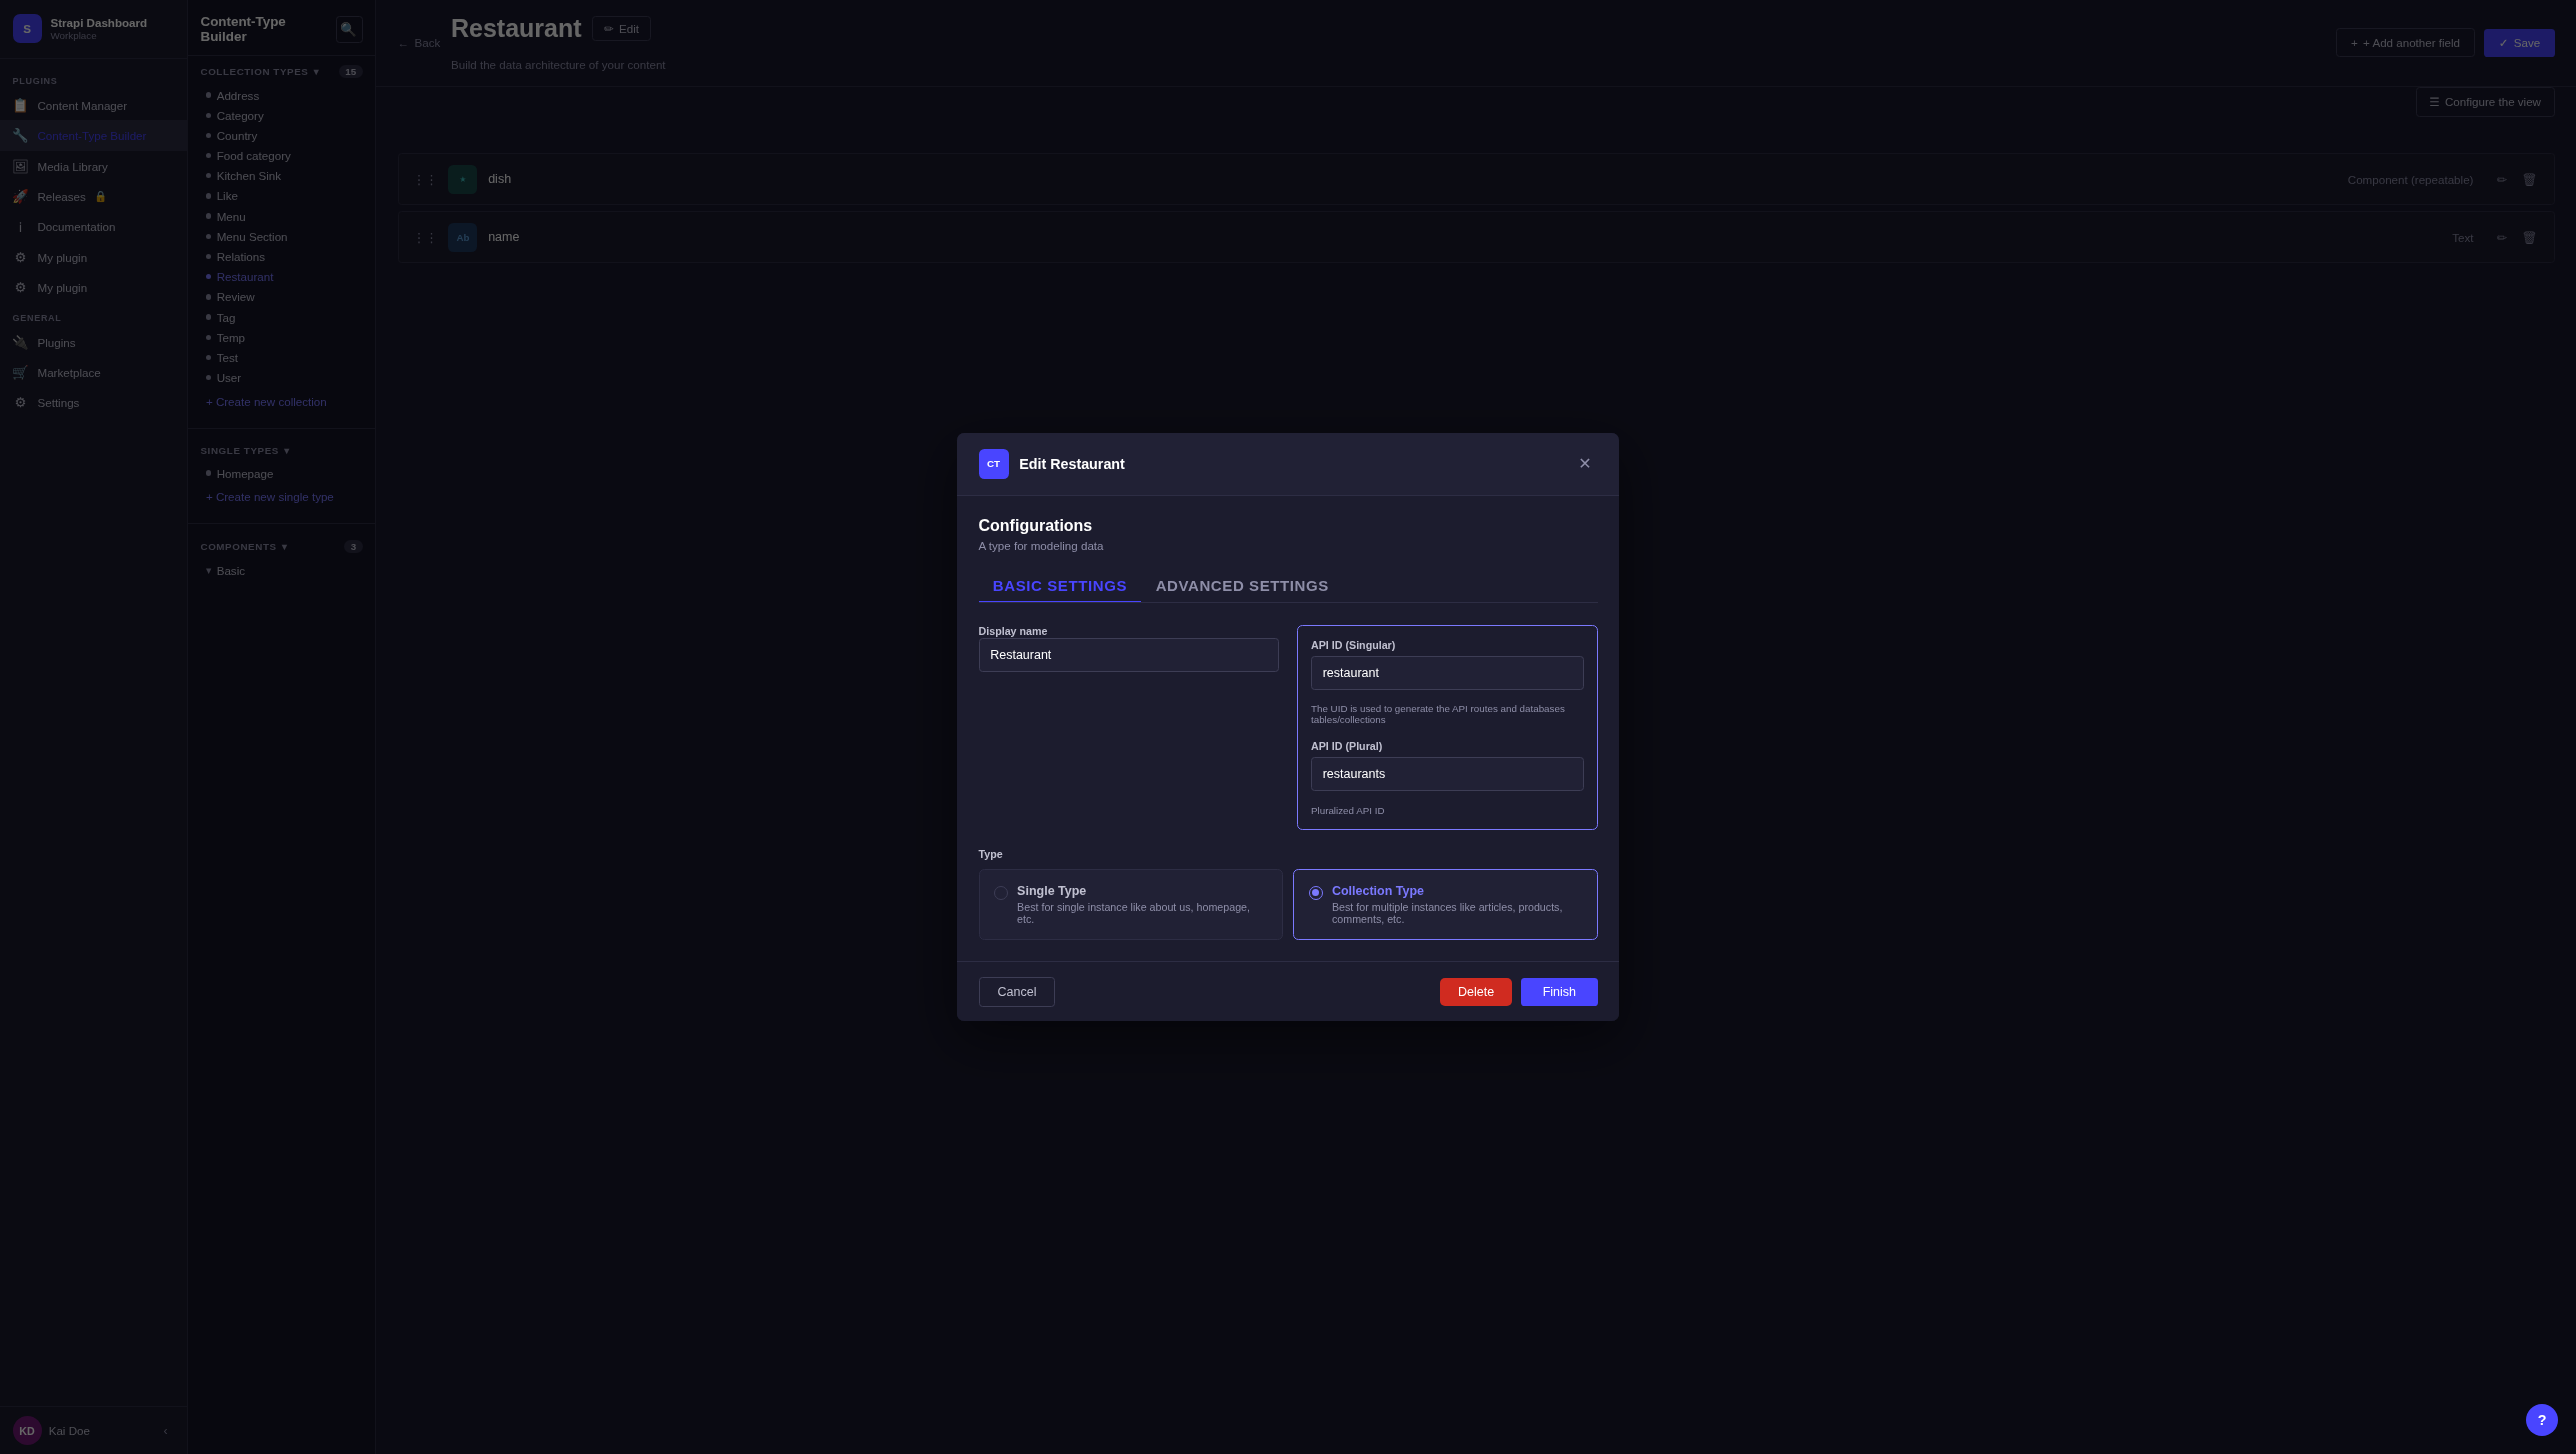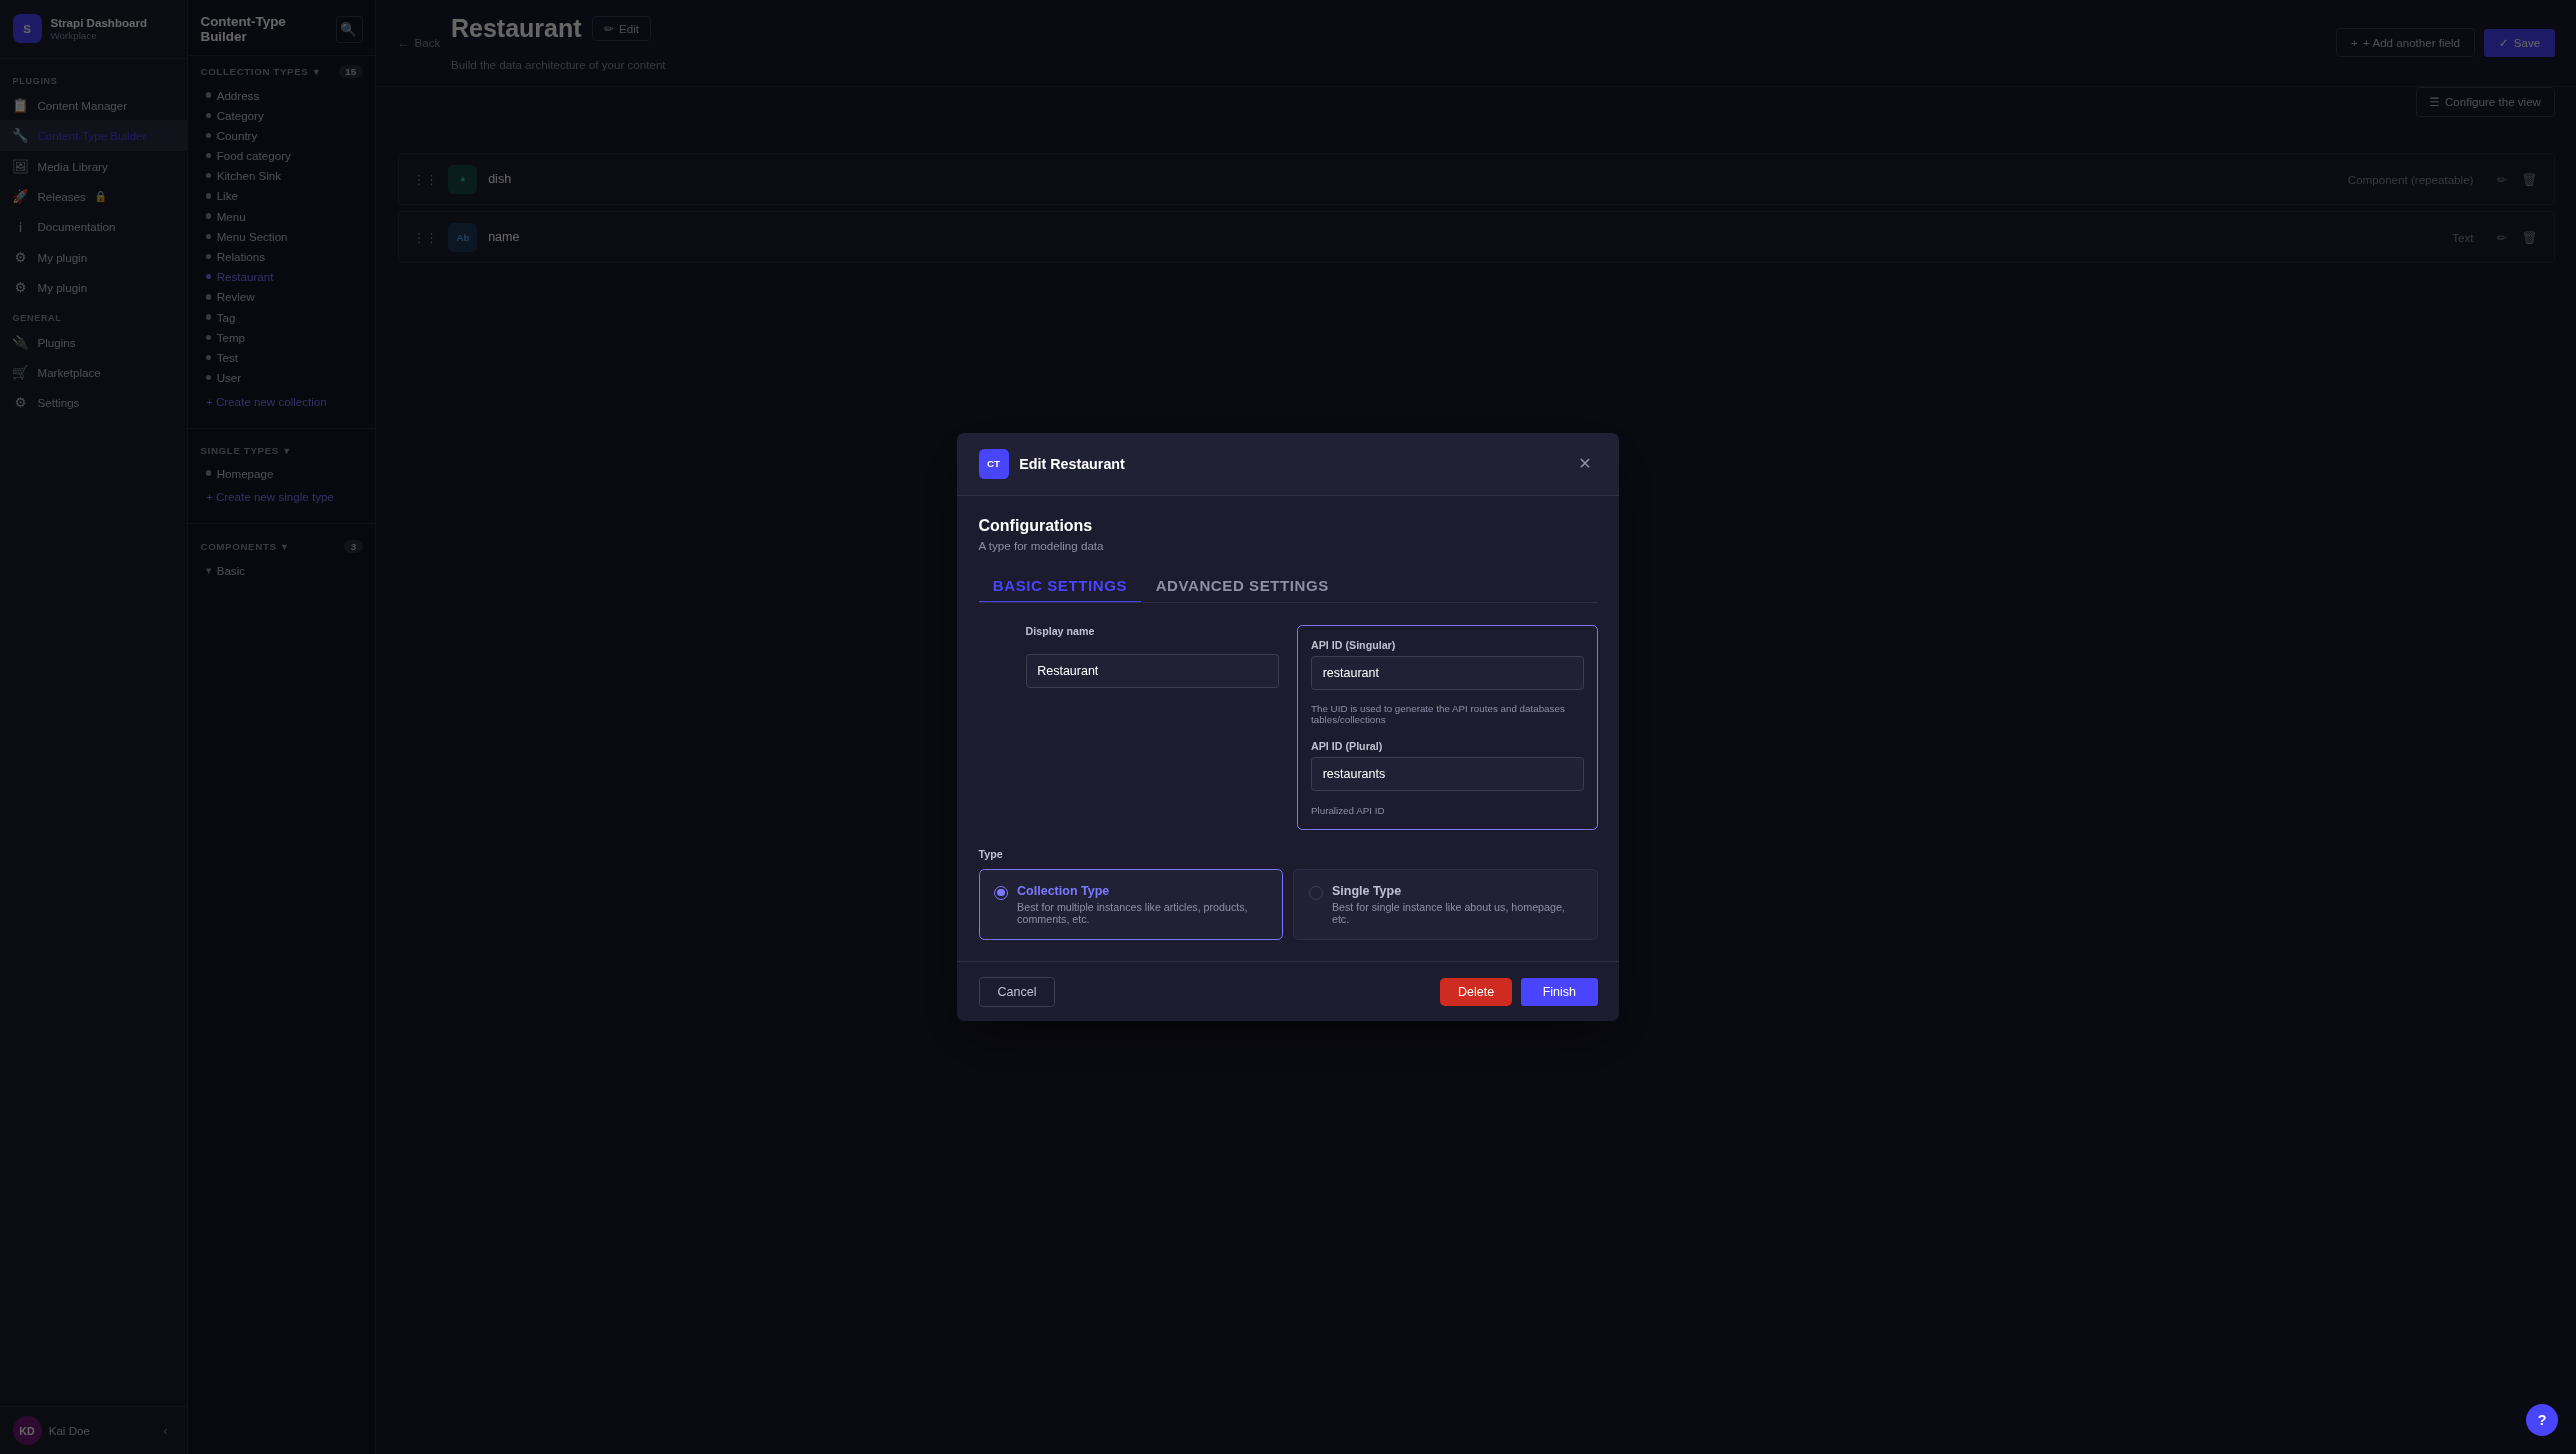--- a/index.html
+++ b/index.html
@@ -71,21 +71,21 @@
     .modal-ct-badge { width: 30px; height: 30px; background: #4945ff; border-radius: 5.4px; display: flex; align-items: center; justify-content: center; font-size: 9.8px; font-weight: 700; color: #fff; }
     .modal-title { font-size: 14.3px; font-weight: 600; color: #fff; }
     .modal-close { background: transparent; border: none; color: #8e8ea8; cursor: pointer; font-size: 16px; width: 25px; height: 25px; display: flex; align-items: center; justify-content: center; }
     .modal-body { padding: 21.5px; }
     .modal-section-title { font-size: 16px; font-weight: 700; color: #fff; }
     .modal-section-subtitle { font-size: 11.6px; color: #8e8ea8; margin-top: 3.6px; margin-bottom: 18px; }
     .modal-tabs { display: flex; border-bottom: 0.9px solid #2d2d44; margin-bottom: 21.5px; }
     .modal-tab { font-size: 15px; font-weight: 700; padding: 7.2px 14.3px; cursor: pointer; color: #8e8ea8; border-bottom: 1.8px solid transparent; text-transform: uppercase; letter-spacing: 0.04em; }
     .modal-tab.active { color: #4945ff; border-bottom-color: #4945ff; }
     .modal-form { display: grid; grid-template-columns: 1fr 1fr; gap: 18px; }
-    .form-group { display: flex; flex-direction: column; gap: 17px; margin-left: 47px; }
+    .form-group { display: flex; flex-direction: column; gap: 1px; }
     .form-label { font-size: 10.7px; font-weight: 600; color: #c0c0d0; }
     .form-input { background: #212135; border: 0.9px solid #3d3d55; border-radius: 3.6px; color: #fff; font-size: 12.5px; padding: 9px 10.7px; outline: none; }
     .form-hint { font-size: 9.8px; color: #8e8ea8; margin-top: 8px; }
     .api-box { border: 1.8px solid #7b79ff; border-radius: 5.4px; padding: 13px; grid-column: 2; grid-row: 1 / 3; display: flex; flex-direction: column; gap: 14.3px; }
     .api-group { display: flex; flex-direction: column; gap: 5.4px; }
     .type-section { grid-column: 1 / -1; }
     .type-label { font-size: 10.7px; font-weight: 600; color: #c0c0d0; margin-bottom: 9px; }
     .type-options { display: grid; grid-template-columns: 1fr 1fr; gap: 10.7px; }
     .type-option { border: 0.9px solid #2d2d44; border-radius: 5.4px; padding: 14.3px; cursor: pointer; display: flex; align-items: flex-start; gap: 9px; background: #212135; }
     .type-option.selected { border-color: #7b79ff; }
@@ -380,34 +380,34 @@
           <div class="api-group">
             <label class="form-label">API ID (Plural)</label>
             <input class="form-input" type="text" value="restaurants" style="">
             <div class="form-hint">Pluralized API ID</div>
           </div>
         </div>
 
         <div class="type-section">
           <div class="type-label">Type</div>
           <div class="type-options">
+            <div class="type-option">
+              <div class="type-radio-empty"></div>
+              <div>
+                <div class="type-option-title gray">Single Type</div>
+                <div class="type-option-desc">Best for single instance like about us, homepage, etc.</div>
+              </div>
+            </div>
             <div class="type-option selected">
               <div class="type-radio filled"></div>
               <div>
                 <div class="type-option-title">Collection Type</div>
                 <div class="type-option-desc">Best for multiple instances like articles, products, comments, etc.</div>
               </div>
             </div>
-            <div class="type-option">
-              <div class="type-radio-empty"></div>
-              <div>
-                <div class="type-option-title gray">Single Type</div>
-                <div class="type-option-desc">Best for single instance like about us, homepage, etc.</div>
-              </div>
-            </div>
           </div>
         </div>
       </div>
     </div>
 
     <div class="modal-footer">
       <button class="btn-cancel">Cancel</button>
       <div class="modal-footer-right">
         <button class="btn-delete">Delete</button>
         <button class="btn-finish">Finish</button>

